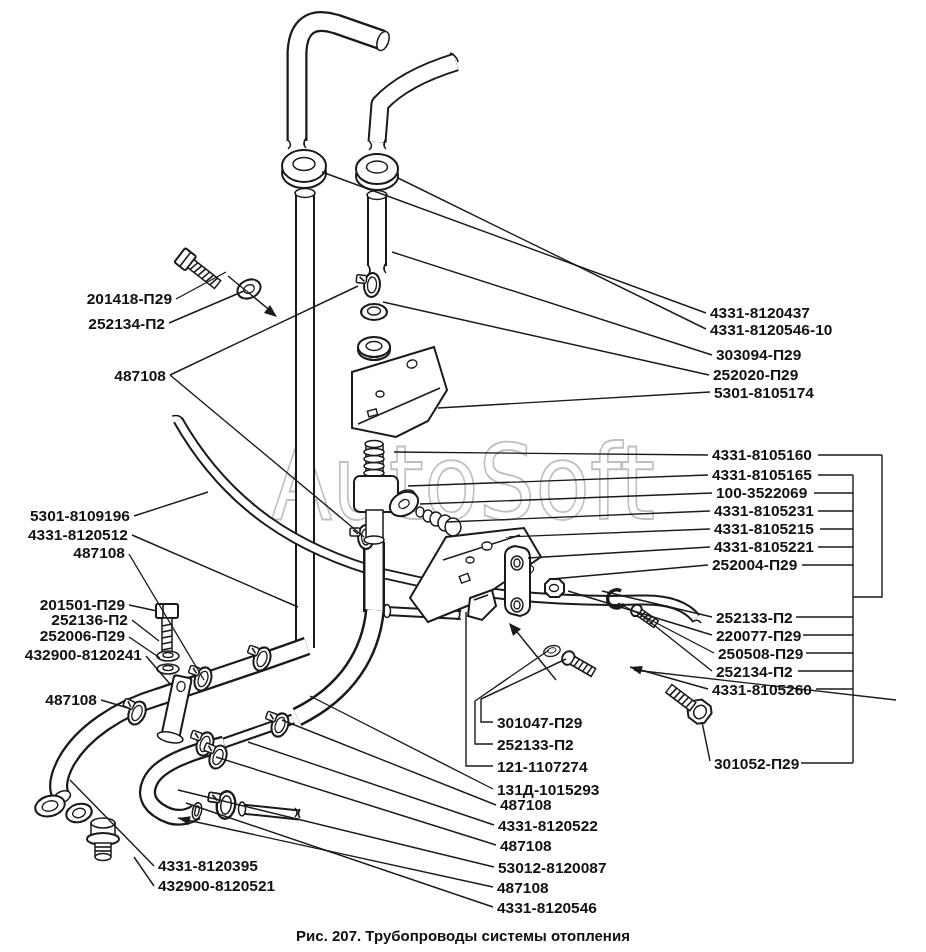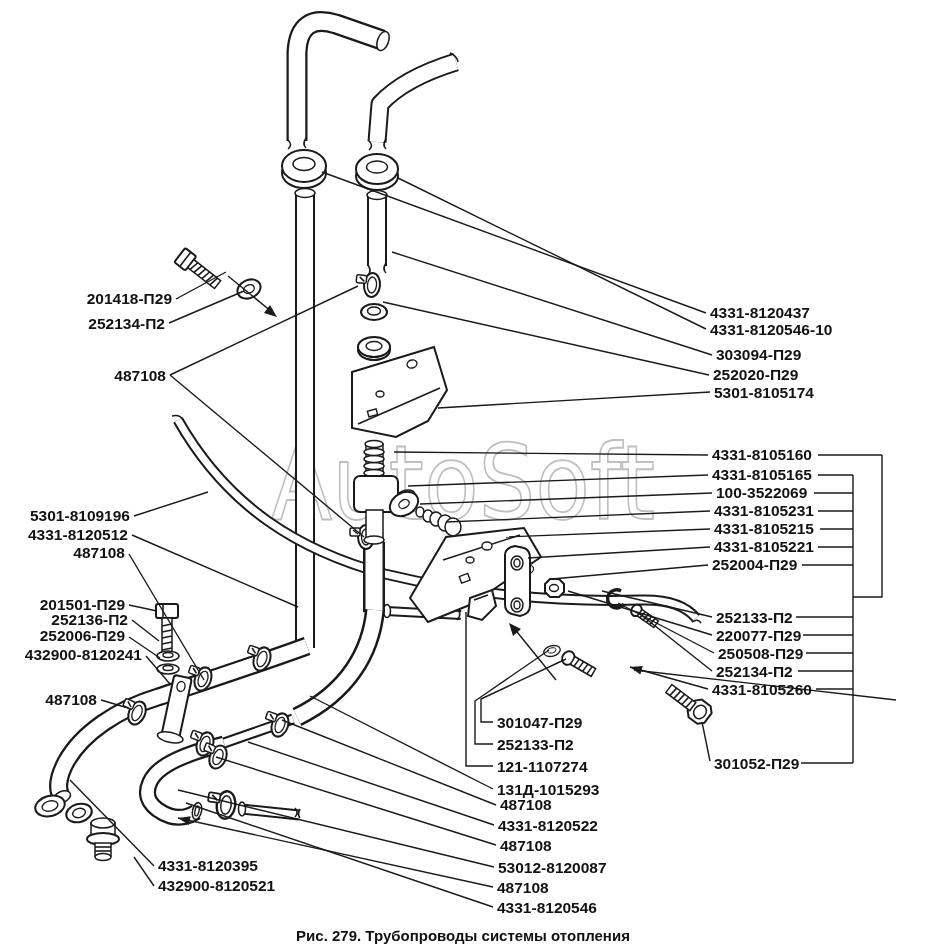--- a/index.html
+++ b/index.html
@@ -424,14 +424,14 @@
         <text x="497" y="795" text-anchor="start" class="part-label">131Д-1015293</text>
         <text x="500" y="810" text-anchor="start" class="part-label">487108</text>
         <text x="498" y="831" text-anchor="start" class="part-label">4331-8120522</text>
         <text x="500" y="851" text-anchor="start" class="part-label">487108</text>
         <text x="498" y="873" text-anchor="start" class="part-label">53012-8120087</text>
         <text x="497" y="893" text-anchor="start" class="part-label">487108</text>
         <text x="497" y="913" text-anchor="start" class="part-label">4331-8120546</text>
       </g>
 </svg>
 
-<div class="caption">Рис. 279. Трубопроводы системы отопления</div>
+<div class="caption">Рис. 207. Трубопроводы системы отопления</div>
 </div>
 
 </body></html>

